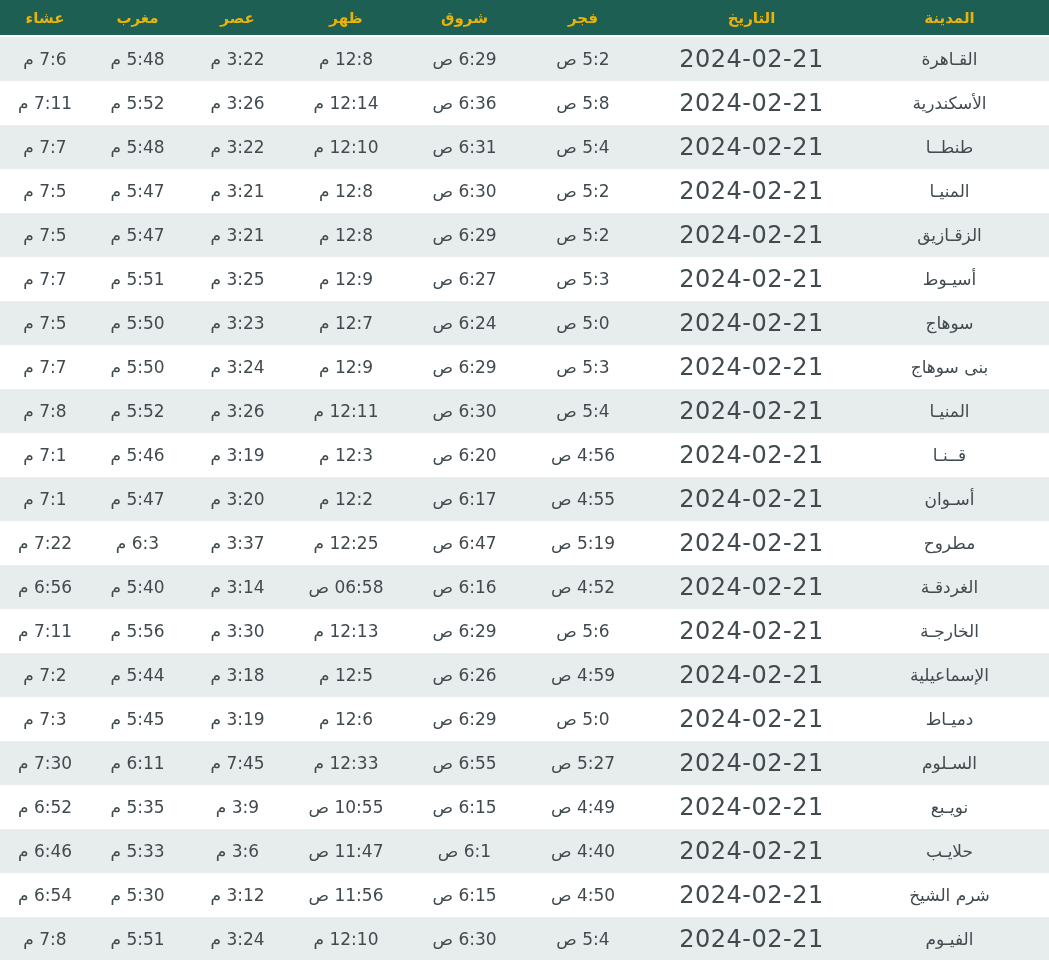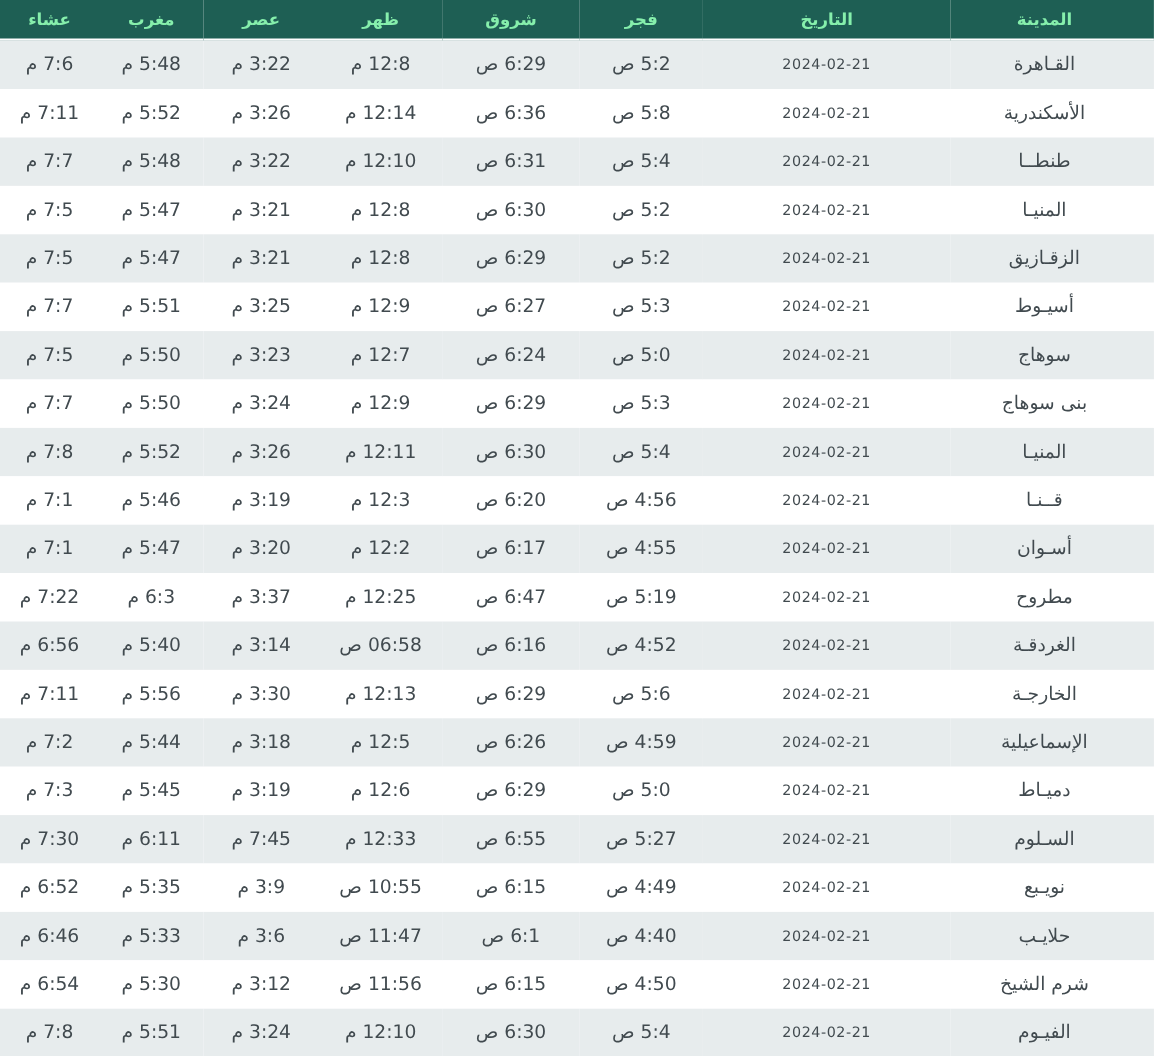--- a/index.html
+++ b/index.html
@@ -12,21 +12,21 @@
   }
   table {
     width: 1049px;
     border-collapse: separate;
     border-spacing: 0;
     direction: rtl;
     table-layout: fixed;
   }
   thead th {
     background: #1e5f54;
-    color: #86efac;
+    color: #eab308;
     font-weight: bold;
     font-size: 15px;
     height: 37px;
     text-align: center;
     vertical-align: middle;
     border-bottom: 2px solid #ffffff;
     white-space: nowrap;
   }
   
   th:nth-child(1) { width: 185px; }
@@ -44,21 +44,21 @@
   tbody td {
     height: 44px;
     font-size: 17px;
     color: #414a4f;
     text-align: center;
     vertical-align: middle;
     white-space: nowrap;
   }
   tbody tr:nth-child(odd) td  { background: #e7eced; }
   tbody tr:nth-child(even) td { background: #ffffff; }
-  td.date-cell { font-size: 13px; letter-spacing: 0.5px; }
+  td.date-cell { font-size: 24px; letter-spacing: 0.5px; }
 </style>
 </head>
 <body>
 
 <table>
   <thead>
     <tr>
       <th class="city-col">المدينة</th>
       <th>التاريخ</th>
       <th>فجر</th>

